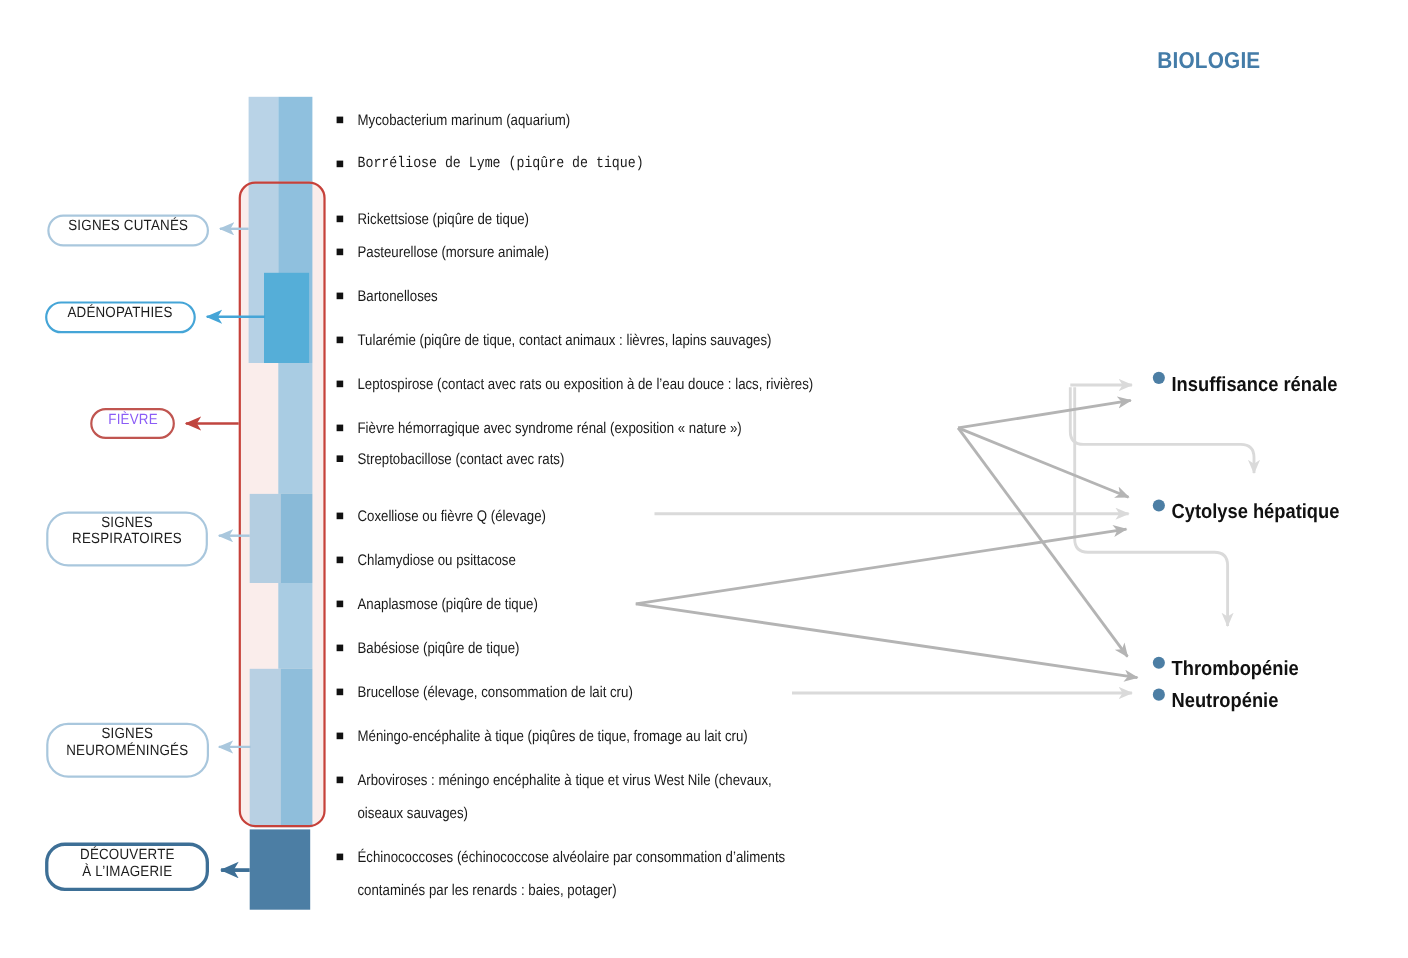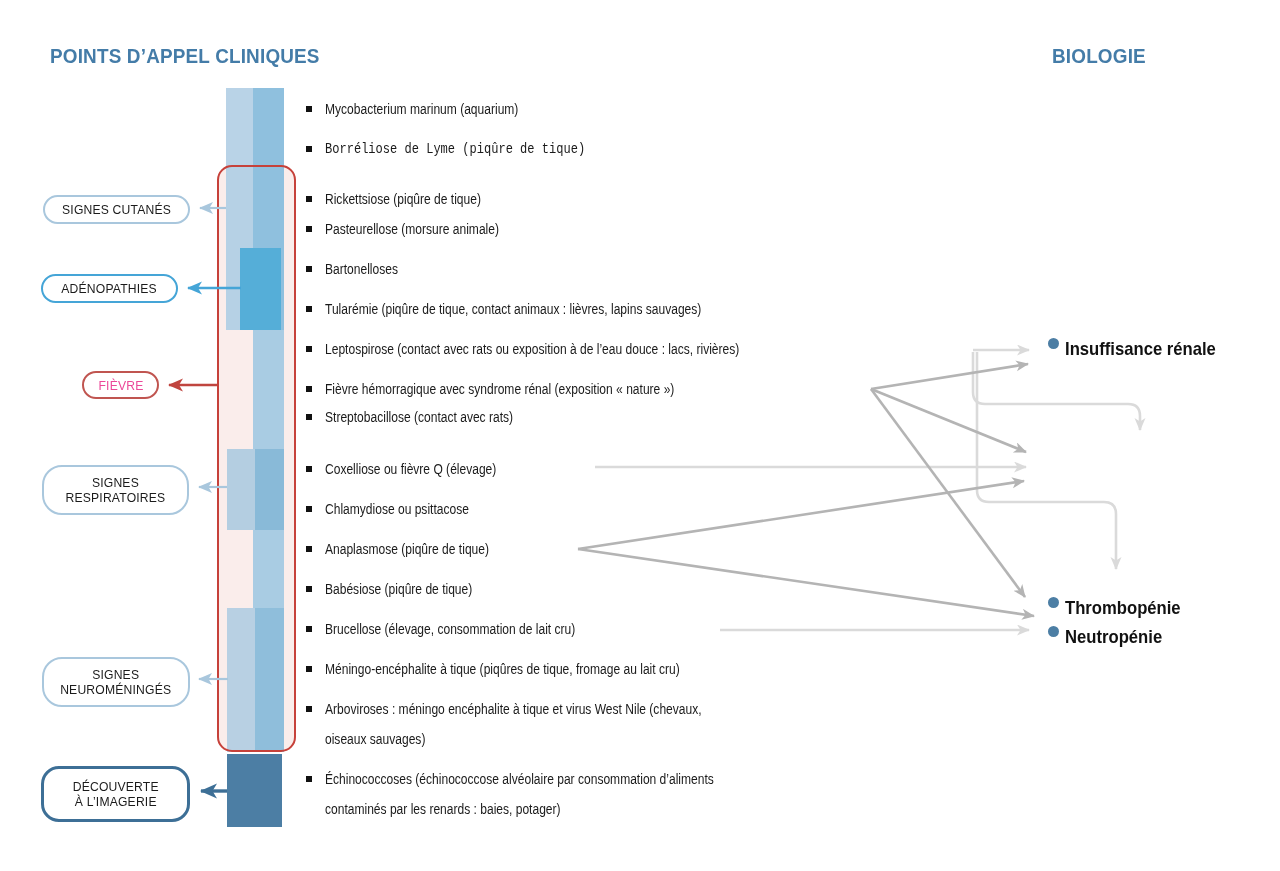--- a/index.html
+++ b/index.html
@@ -12,50 +12,47 @@
 
   
   .seg{position:absolute;}
 
   .redfill{position:absolute;left:217px;top:165px;width:79px;height:587px;
            background:#faedeb;border-radius:15px;}
   .redborder{position:absolute;left:217px;top:165px;width:79px;height:587px;
              border:2.2px solid #c6413a;border-radius:15px;box-sizing:border-box;}
 
   
-  .pill{position:absolute;display:flex;align-items:center;justify-content:center;
+  .pill{position:absolute;display:flex;justify-content:center;
         text-align:center;border-radius:16px;background:#ffffff;box-sizing:border-box;
         font-size:13.5px;color:#1b1b1b;line-height:15px;letter-spacing:.2px;}
   .pill .plab{display:inline-block;transform:scaleX(.9);transform-origin:50% 50%;white-space:nowrap;}
   .p-lblue{border:2px solid #a9c7dd;}
   .p-bblue{border:2.5px solid #45a5d7;}
-  .p-red{border:2.5px solid #c05550;color:#ec4899;}
+  .p-red{border:2.5px solid #c05550;color:#8b5cf6;}
   .p-dblue{border:3px solid #3d6f96;border-radius:18px;}
 
   
   .drow{position:absolute;left:303px;color:#1a1a1a;font-size:14px;line-height:30px;}
   .sq{position:absolute;left:3px;top:12px;width:6px;height:6px;background:#111;}
   .dtext{display:inline-block;margin-left:22px;transform:scaleX(.86);transform-origin:0 0;white-space:nowrap;}
 
   
   .brow{position:absolute;display:flex;align-items:flex-start;gap:6px;height:24px;}
   .dot{width:11px;height:11px;border-radius:50%;background:#4c7ea4;flex:0 0 auto;}
   .blab{font-size:18.5px;font-weight:bold;color:#111;display:inline-block;
         transform:scaleX(.9);transform-origin:0 50%;white-space:nowrap;}
 
   svg.overlay{position:absolute;left:0;top:0;pointer-events:none;}
 </style>
 </head>
 <body>
 
 <div id="canvas">
 
-  <div class="abs hdr" style="left:50px;top:44px;">
-    <span class="condb">POINTS D’APPEL CLINIQUES</span>
-  </div>
   <div class="abs hdr" style="left:1052px;top:44px;">
     <span class="condb">BIOLOGIE</span>
   </div>
 
   <div class="redfill"></div>
 
   <div class="seg" style="left:226px;top:88px;width:27px;height:77px;background:#b9d3e7;"></div>
   <div class="seg" style="left:253px;top:88px;width:31px;height:77px;background:#8fc0de;"></div>
 
   <div class="seg" style="left:226px;top:165px;width:27px;height:165px;background:#b6d1e5;"></div>
@@ -90,21 +87,21 @@
       <span>SIGNES</span><br>
       <span>RESPIRATOIRES</span>
     </span>
   </div>
   <div class="pill p-lblue" style="left:42px;top:657px;width:148px;height:50px;border-radius:20px;">
     <span class="plab">
       <span>SIGNES</span><br>
       <span>NEUROMÉNINGÉS</span>
     </span>
   </div>
-  <div class="pill p-dblue" style="left:41px;top:766px;width:149px;height:56px;">
+  <div class="pill p-dblue" style="left:41px;top:766px;width:149px;height:44px;">
     <span class="plab">
       <span>DÉCOUVERTE</span><br>
       <span>À L’IMAGERIE</span>
     </span>
   </div>
 
   <div class="abs" style="left:0;top:0;">
       <div class="drow" style="top: 94px;"><span class="sq"></span><span class="dtext">Mycobacterium marinum (aquarium)</span></div>
       <div class="drow" style="top: 134px; font-family: Liberation Mono, monospace;"><span class="sq"></span><span class="dtext">Borréliose de Lyme (piqûre de tique)</span></div>
       <div class="drow" style="top: 184px;"><span class="sq"></span><span class="dtext">Rickettsiose (piqûre de tique)</span></div>
@@ -120,20 +117,24 @@
       <div class="drow" style="top: 574px;"><span class="sq"></span><span class="dtext">Babésiose (piqûre de tique)</span></div>
       <div class="drow" style="top: 614px;"><span class="sq"></span><span class="dtext">Brucellose (élevage, consommation de lait cru)</span></div>
       <div class="drow" style="top: 654px;"><span class="sq"></span><span class="dtext">Méningo-encéphalite à tique (piqûres de tique, fromage au lait cru)</span></div>
       <div class="drow" style="top: 694px;"><span class="sq"></span><span class="dtext">Arboviroses : méningo encéphalite à tique et virus West Nile (chevaux,<br>oiseaux sauvages)</span></div>
       <div class="drow" style="top: 764px;"><span class="sq"></span><span class="dtext">Échinococcoses (échinococcose alvéolaire par consommation d’aliments<br>contaminés par les renards : baies, potager)</span></div>
     </div>
 
   <div class="brow" style="left:1048px;top:338px;">
     <span class="dot"></span>
     <span class="blab">Insuffisance rénale</span>
+  </div>
+  <div class="brow" style="left:1048px;top:454px;">
+    <span class="dot"></span>
+    <span class="blab">Cytolyse hépatique</span>
   </div>
   <div class="brow" style="left:1048px;top:597px;">
     <span class="dot"></span>
     <span class="blab">Thrombopénie</span>
   </div>
   <div class="brow" style="left:1048px;top:626px;">
     <span class="dot"></span>
     <span class="blab">Neutropénie</span>
   </div>
 

